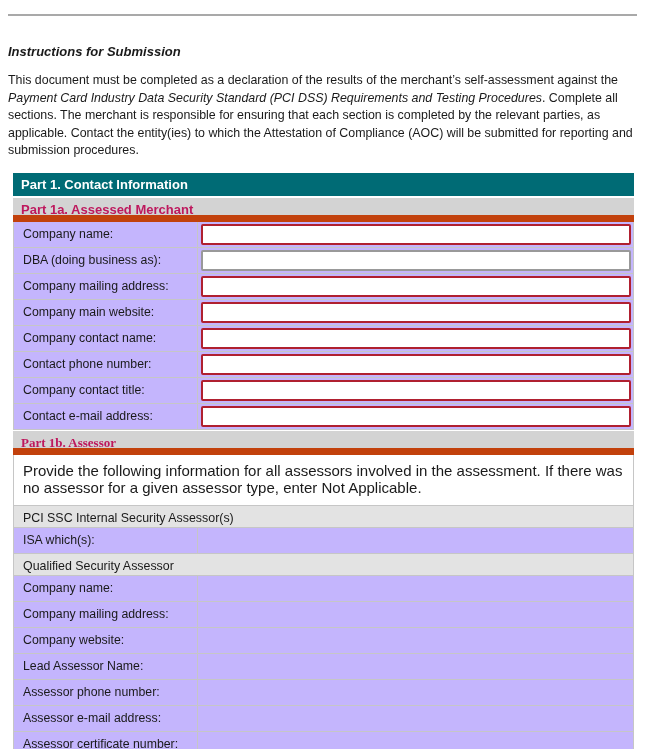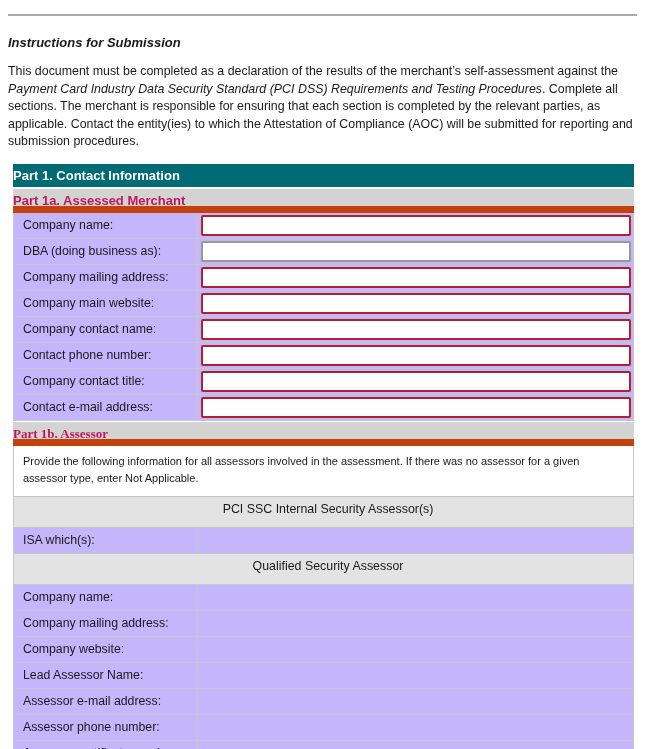--- a/index.html
+++ b/index.html
@@ -11,41 +11,41 @@
     --line:#C6C6C6;
     --ink:#1A1A1A;
   }
   *{margin:0;padding:0;box-sizing:border-box;}
   html,body{width:645px;height:749px;overflow:hidden;background:#fff;}
   body{font-family:"Liberation Sans","DejaVu Sans",sans-serif;color:var(--ink);}
   .doc{padding:6px 8px 0 8px;}
   .doc-title{font-size:17.5px;font-weight:bold;letter-spacing:0;}
   .doc-title .title-main{margin-left:14px;}
   .title-rule{border:none;border-top:2px solid #A9A9A9;margin-top:8px;}
-  .doc-subtitle{margin-top:19px;font-size:13px;font-weight:bold;font-style:italic;}
+  .doc-subtitle{margin-top:28px;font-size:13px;font-weight:bold;font-style:italic;}
   .intro{margin-top:13px;font-size:12.4px;line-height:17.6px;width:629px;}
   .intro i{}
   .form-table{margin-top:13px;margin-left:5px;width:621px;}
-  .bar{height:23px;line-height:23px;font-size:13px;font-weight:bold;}
+  .bar{height:23px;line-height:23px;padding-left:8px;font-size:13px;font-weight:bold;}
   .bar.teal{background:var(--teal);color:#fff;margin-bottom:2px;}
   .bar.gray{background:var(--bar-gray);color:#be185d;height:24px;line-height:24px;border-bottom:7px solid #c2410c;}
   .bar.gray.spaced{margin-top:1px;font-family:Liberation Serif, serif;}
-  .subbar{height:31px;line-height:25px;padding-left:9px;font-size:12.4px;font-weight:normal;
-          background:var(--subbar-gray);border-bottom:1px solid var(--line);text-align:center;}
+  .subbar{height:22px;line-height:25px;padding-left:9px;font-size:12.4px;font-weight:normal;
+          background:var(--subbar-gray);border-bottom:1px solid var(--line);}
   .rows{border-left:1px solid var(--line);border-right:1px solid var(--line);}
   .row{display:flex;height:26px;border-bottom:1px solid var(--line);background:#c4b5fd;}
   .cell-label{width:184px;flex:0 0 184px;border-right:1px solid var(--line);
               padding-left:9px;font-size:12.3px;line-height:25px;white-space:nowrap;overflow:hidden;}
   .cell-value{flex:1;padding:2px 2px 2px 3px;}
   .field{width:100%;height:21px;background:#fff;border-radius:2px;font:12px "Liberation Sans",sans-serif;
          padding:0 4px;outline:none;display:block;}
   .field.required{border:2px solid var(--req-red);}
   .field.optional{border:2px solid var(--opt-gray);}
   .field.plain{border:none;height:100%;background:transparent;}
-  .note{background:#fff;padding:7px 9px 8px 9px;font-size:11px;line-height:17.5px;
+  .note{background:#fff;padding:7px 9px 8px 9px;font-size:15px;line-height:17.5px;
         border-bottom:1px solid var(--line);border-left:1px solid var(--line);border-right:1px solid var(--line);}
 </style>
 </head>
 <body>
 
 <div class="doc">
 
 
   <hr class="title-rule">
 
@@ -135,27 +135,27 @@
             <input type="text" class="field plain" value="" style="">
           </div>
         </div>
         <div class="row">
           <div class="cell-label">Lead Assessor Name:</div>
           <div class="cell-value">
             <input type="text" class="field plain" value="" style="">
           </div>
         </div>
         <div class="row">
-          <div class="cell-label">Assessor e-mail address:</div>
+          <div class="cell-label">Assessor phone number:</div>
           <div class="cell-value">
             <input type="text" class="field plain" value="" style="">
           </div>
         </div>
         <div class="row">
-          <div class="cell-label">Assessor phone number:</div>
+          <div class="cell-label">Assessor e-mail address:</div>
           <div class="cell-value">
             <input type="text" class="field plain" value="" style="">
           </div>
         </div>
         <div class="row">
           <div class="cell-label">Assessor certificate number:</div>
           <div class="cell-value">
             <input type="text" class="field plain" value="" style="">
           </div>
         </div>

